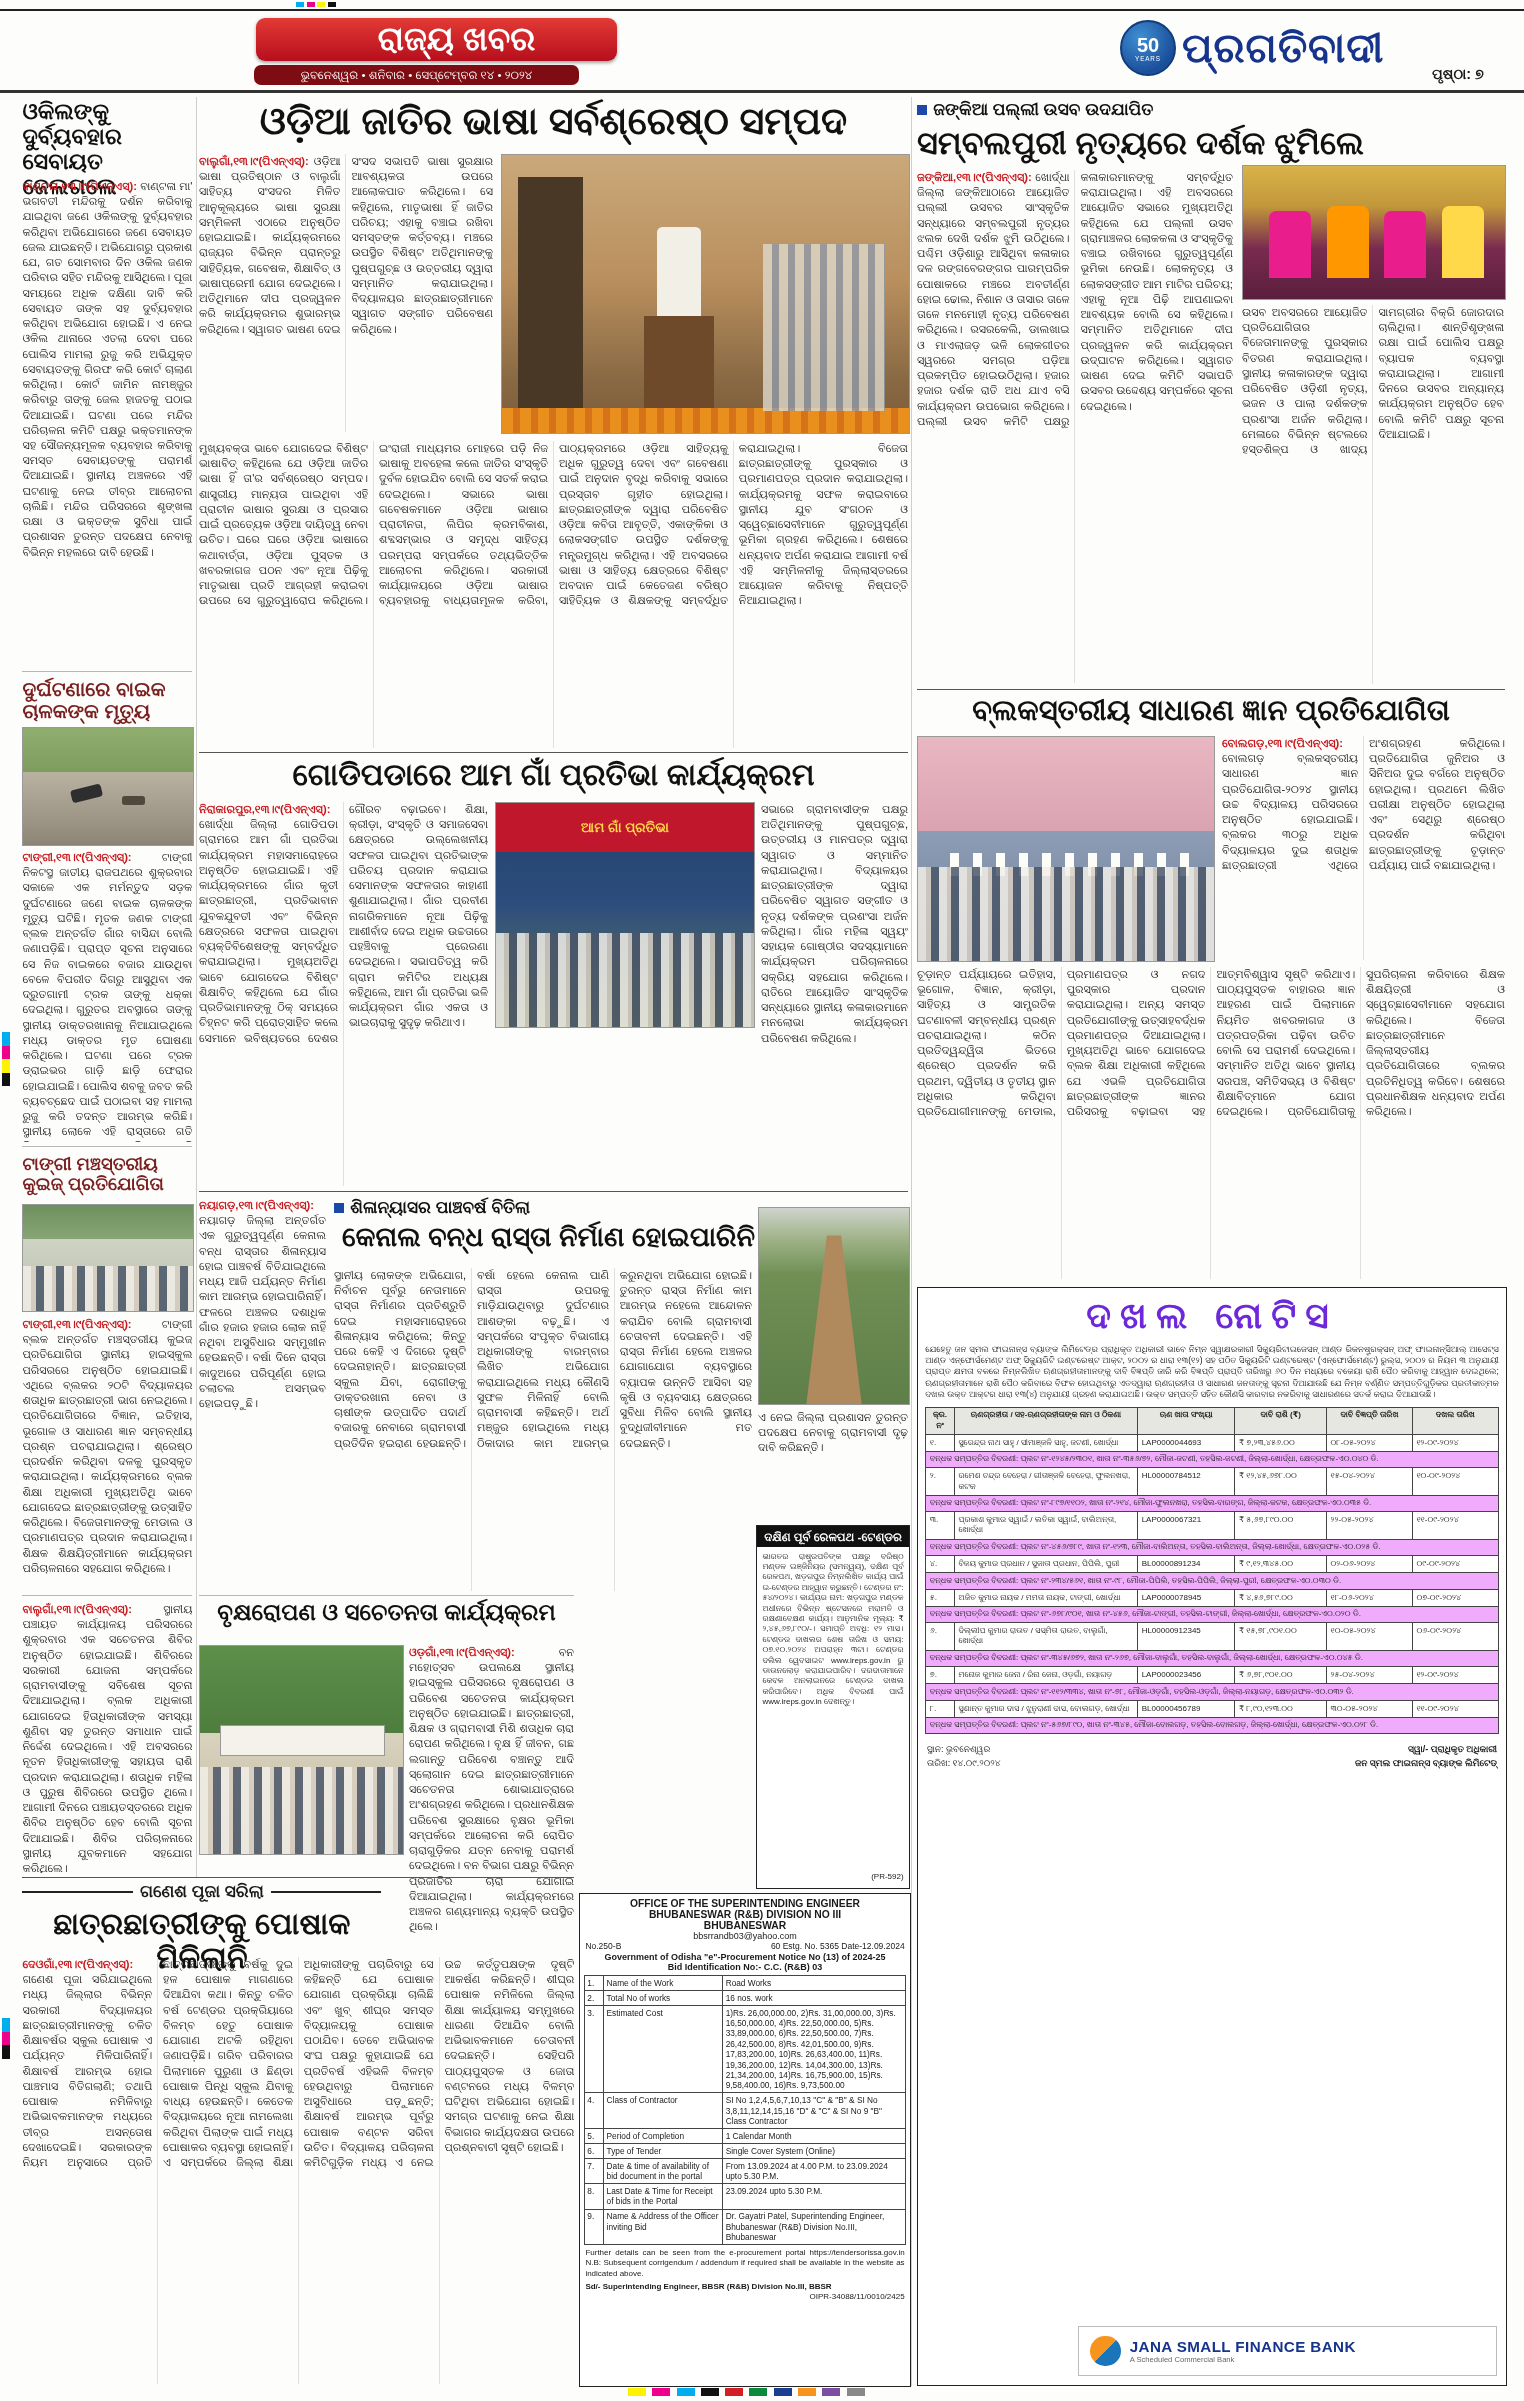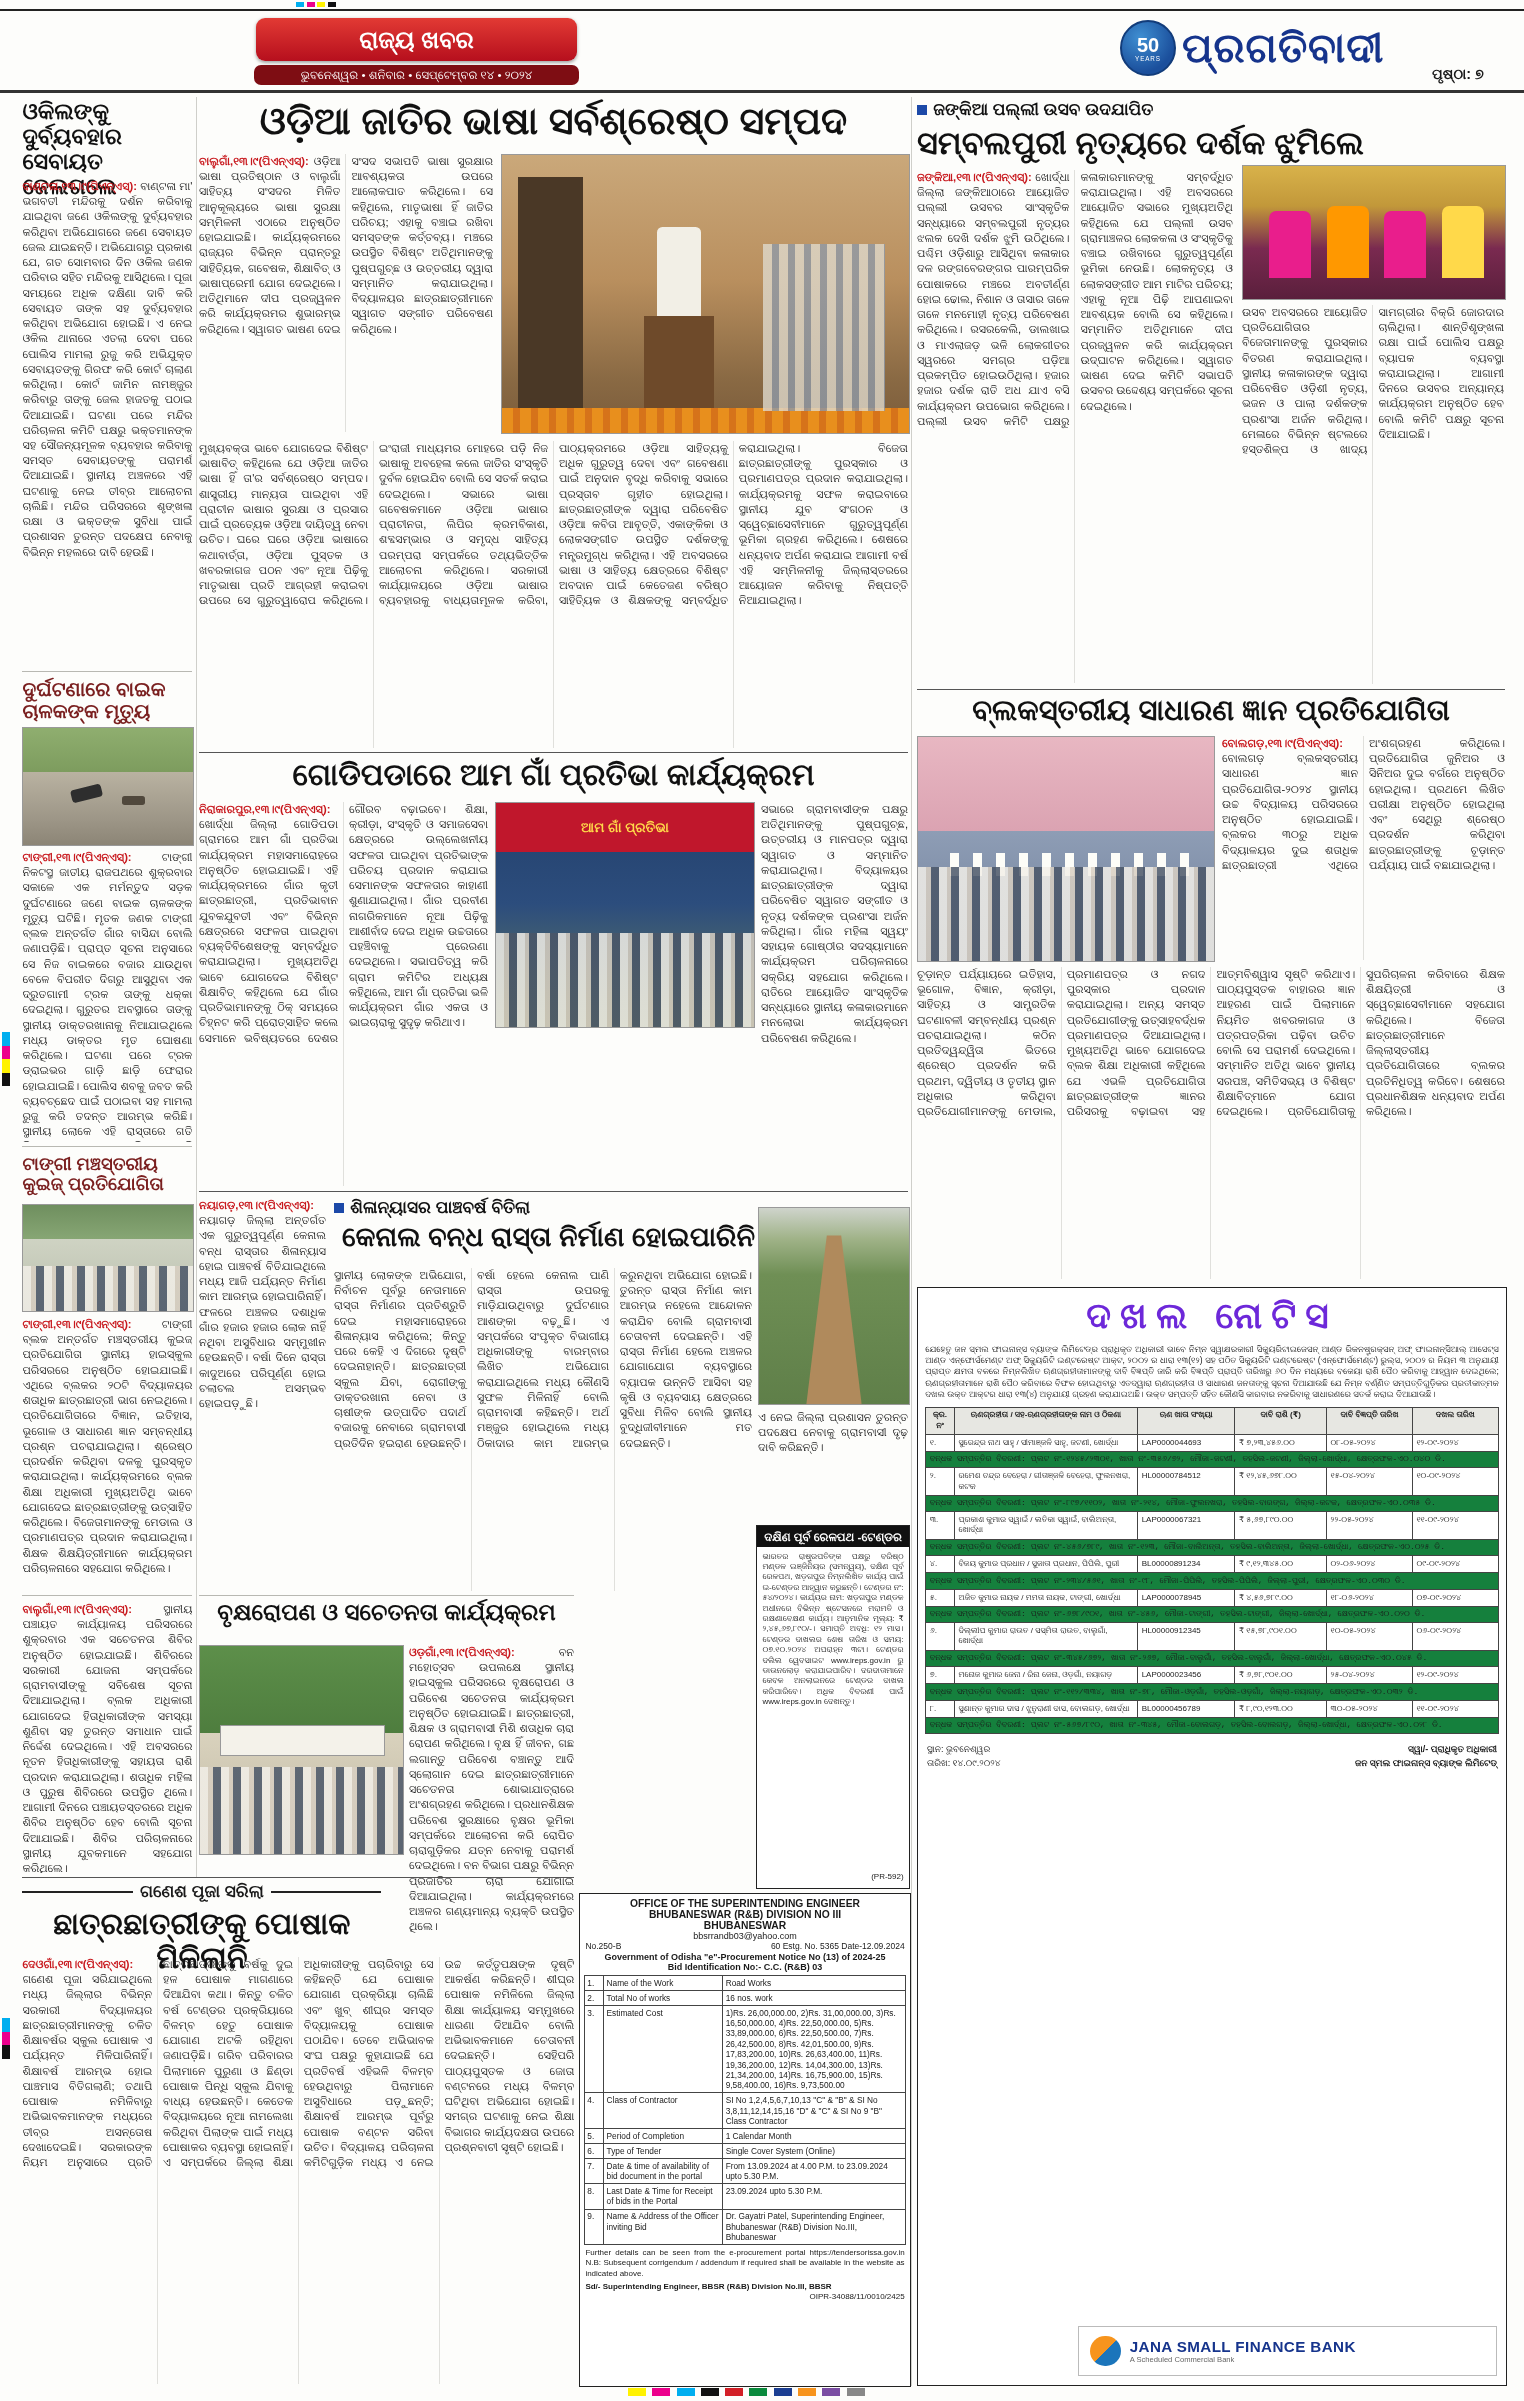--- a/index.html
+++ b/index.html
@@ -16,36 +16,36 @@
   .hl-maroon{color:#7a1f1f;}
   .center{text-align:center;}
   .kicker{font-weight:bold;font-size:17px;color:#111;display:flex;align-items:center;gap:6.3px;}
   .bullet{display:inline-block;width:10px;height:10px;background:#1c49a8;flex:0 0 auto;}
   .vrule{width:0.9px;background:#cfcfca;}
   .hrule{height:0.9px;background:#b8b8b2;}
   .photo{overflow:hidden;border:0.9px solid #999;}
   .pstrip{position:absolute;left:0;right:0;bottom:0;height:42%;
           background:repeating-linear-gradient(90deg,#f2efe8 0 8px,#d8cfc2 8px 12.6px,#4a5668 12.6px 20.6px);opacity:.85;}
   .masthead{background:linear-gradient(180deg,#e23a34,#b60f1d);border-radius:9px;color:#fff;
-            font-weight:bold;display:flex;align-items:center;justify-content:center;font-size:24px;
-            box-shadow:0 1.8px 3.6px rgba(0,0,0,.35);}
+            font-weight:bold;display:flex;align-items:center;justify-content:center;font-size:33px;
+            box-shadow:0 1.8px 3.6px rgba(0,0,0,.35);padding-left:40px;}
   .dateband{background:#7e0d13;color:#fff;display:flex;align-items:center;justify-content:center;
             font-size:11.7px;border-radius:7px;}
   .brand{font-size:41px;font-weight:bold;color:#16348c;letter-spacing:0.9px;}
   .badge{width:52px;height:52px;border-radius:50%;background:radial-gradient(circle at 35% 30%,#3f8fd2,#1b4f9c 70%);
          border:2.7px solid #123c7a;color:#fff;display:flex;flex-direction:column;align-items:center;justify-content:center;}
   .badge b{font-size:20px;line-height:1;}
   .badge i{font-style:normal;font-size:6.3px;letter-spacing:0.9px;}
   .boxed{border:1.3px solid #222;background:#fff;}
   .tiny{font-size:8px;line-height:1.3;}
   table{border-collapse:collapse;width:100%;}
   .ttable td{border:0.9px solid #444;padding:1.8px 2.7px;font-size:8.3px;line-height:1.25;vertical-align:top;}
   .dktable td,.dktable th{border:0.9px solid #444;padding:2.7px 3.6px;font-size:8px;line-height:1.3;vertical-align:top;text-align:left;}
   .dktable th{background:#e7e7e2;text-align:center;font-weight:bold;}
-  .dk-prop td{background:#15803d;font-family:Liberation Mono, monospace;}
+  .dk-prop td{background:#f0abfc;}
   .blackbar{background:#111;color:#fff;font-weight:bold;text-align:center;font-size:11.7px;padding:3.6px 1.8px;}
   .regsq{position:absolute;}
 </style>
 </head>
 <body>
 
 <div class="page">
 
   <div class="regsq" style="left:296px;top:1.8px;display:flex;gap:2.7px;">
     <span style="width:8px;height:5.4px;background:#00aeef;display:inline-block"></span>

